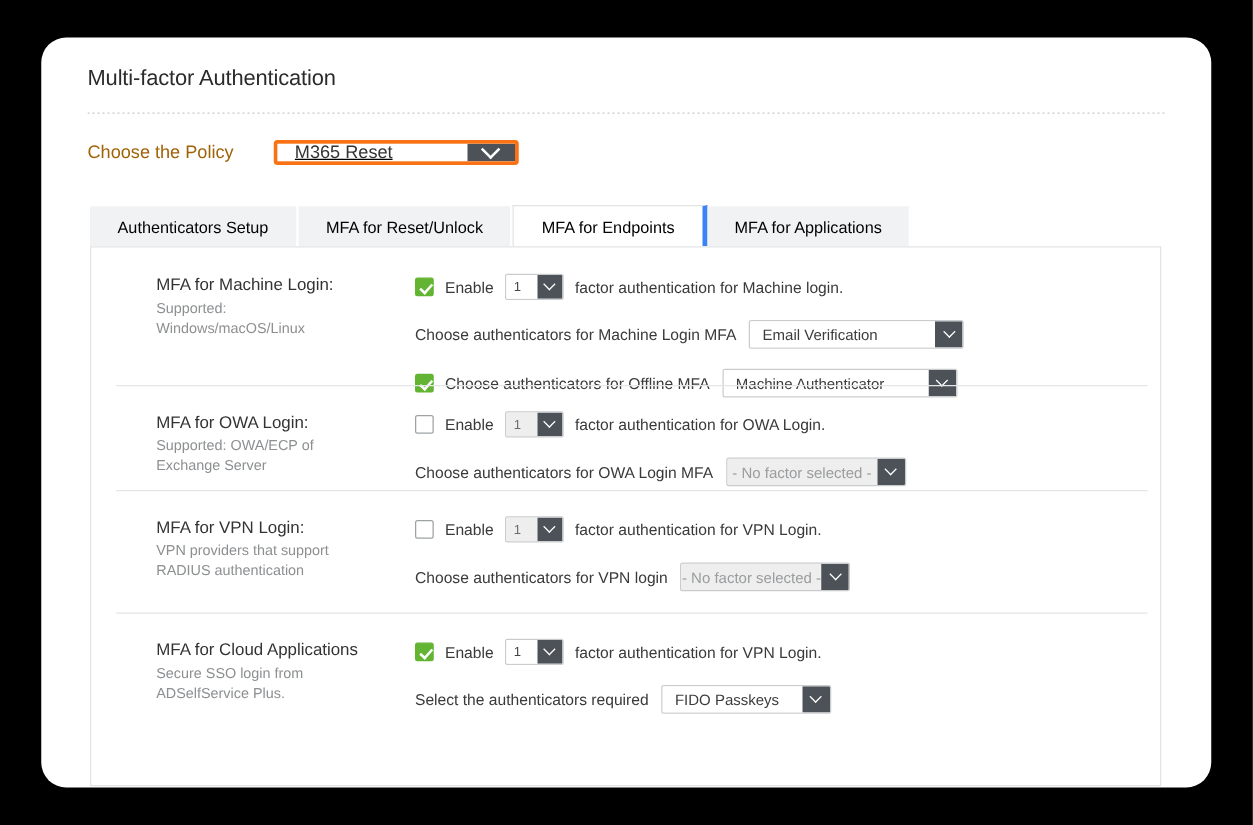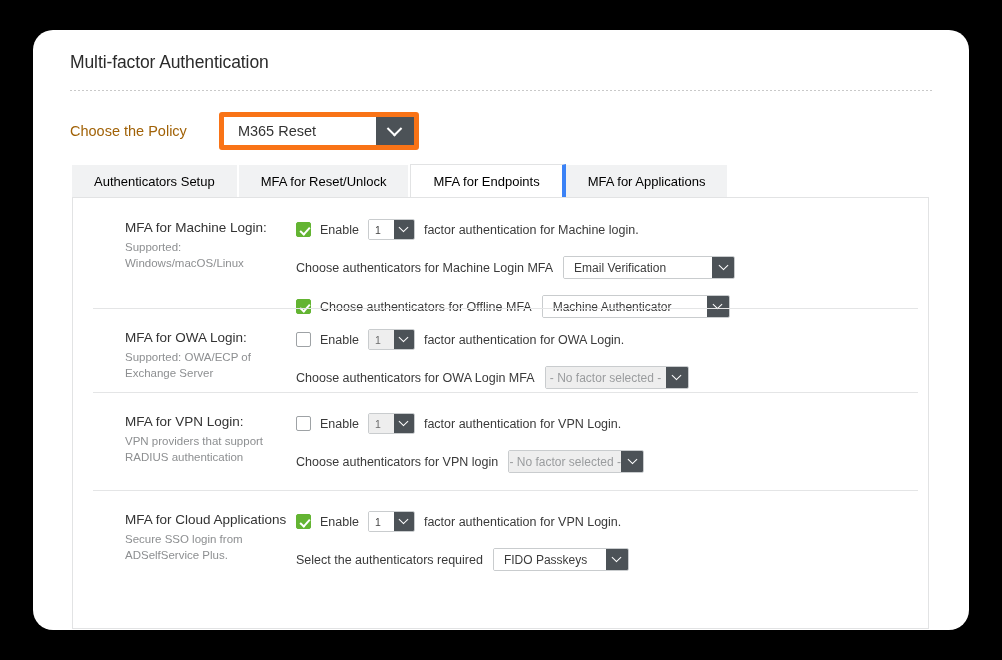--- a/index.html
+++ b/index.html
@@ -50,24 +50,25 @@
     align-items: center;
   }
   .policy-label {
     font-size: 14.5px;
     color: #a16207;
     margin-right: 32px;
   }
   .policy-select {
     display: flex;
     align-items: stretch;
-    height: 38px;
-    border: 5px solid #f97316;
+    height: 20px;
+    border: 3px solid #f97316;
     border-radius: 3px;
     overflow: hidden;
+    text-decoration: underline;
   }
   .policy-select .val {
     width: 152px;
     background: #ffffff;
     display: flex; align-items: center;
     padding-left: 14px;
     font-size: 14.5px;
     color: #333333;
   }
   .policy-select .arrow {
@@ -119,20 +120,21 @@
     position: absolute;
     left: 39px; top: 167px;
     width: 857px; height: 432px;
     background: #ffffff;
     border: 1px solid #e2e3e4;
   }
   .section {
     position: relative;
     display: flex;
     padding: 0;
+    gap: 36px;
   }
   .section + .section .divider-line {
     position: absolute;
     left: 20px; right: 10px; top: 0;
     height: 1px; background: #e4e5e6;
   }
   .sec-left {
     width: 215px;
     padding-left: 52px;
     padding-top: 22px;

